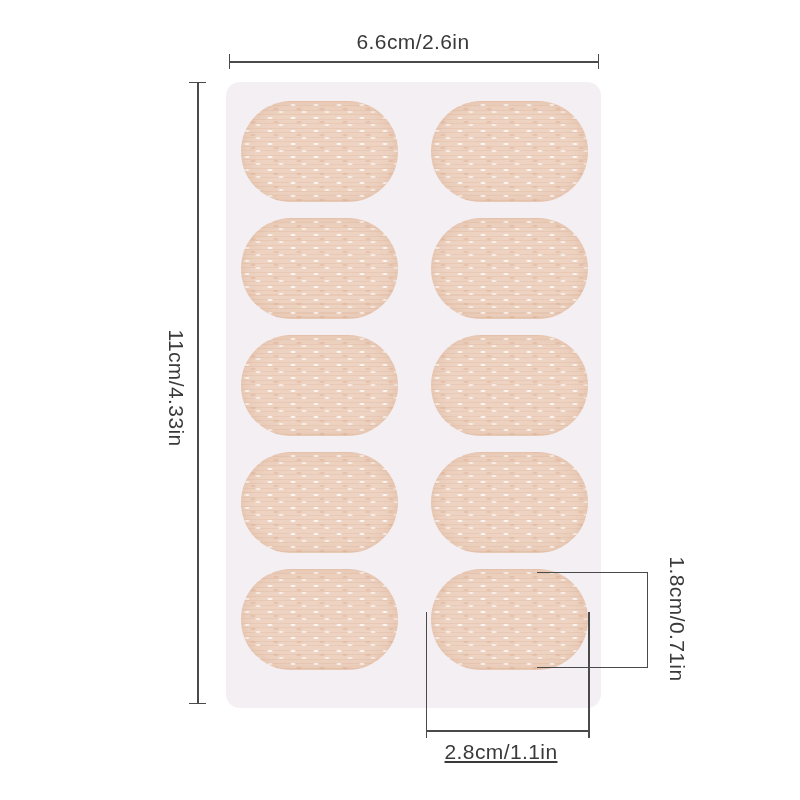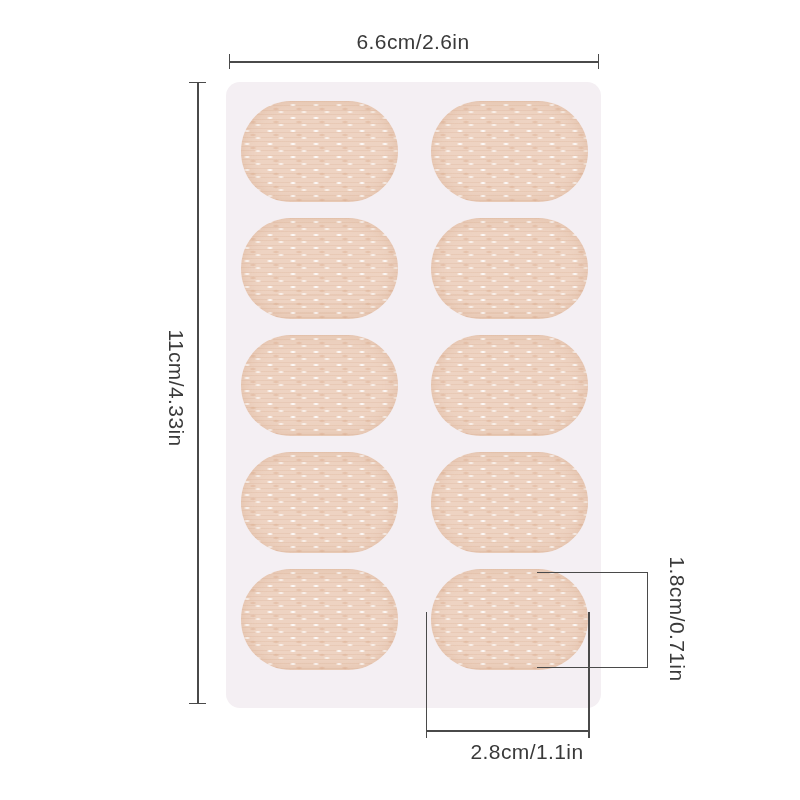--- a/index.html
+++ b/index.html
@@ -78,21 +78,21 @@
   .dim-label {
     position: absolute;
     font-size: 21px;
     letter-spacing: 0.4px;
     color: var(--text);
     white-space: nowrap;
   }
   .top-label    { left: 413px; top: 42px;  transform: translate(-50%, -50%); }
   .left-label   { left: 176px; top: 388px; transform: translate(-50%, -50%) rotate(90deg); }
   .right-label  { left: 677px; top: 619px; transform: translate(-50%, -50%) rotate(90deg); }
-  .bottom-label { left: 527px; top: 752px; transform: translate(-50%, -50%); }
+  .bottom-label { left: 501px; top: 752px; transform: translate(-50%, -50%); text-decoration: underline; }
 </style>
 </head>
 <body>
 
 <div class="stage">
 
   <div class="sheet">
     <div class="patch-grid">
         <div class="patch"></div>
         <div class="patch"></div>

